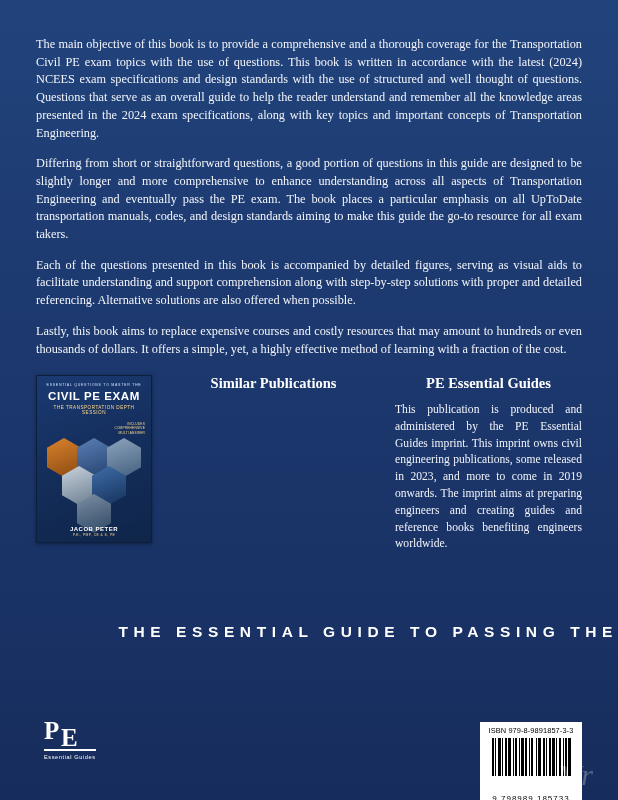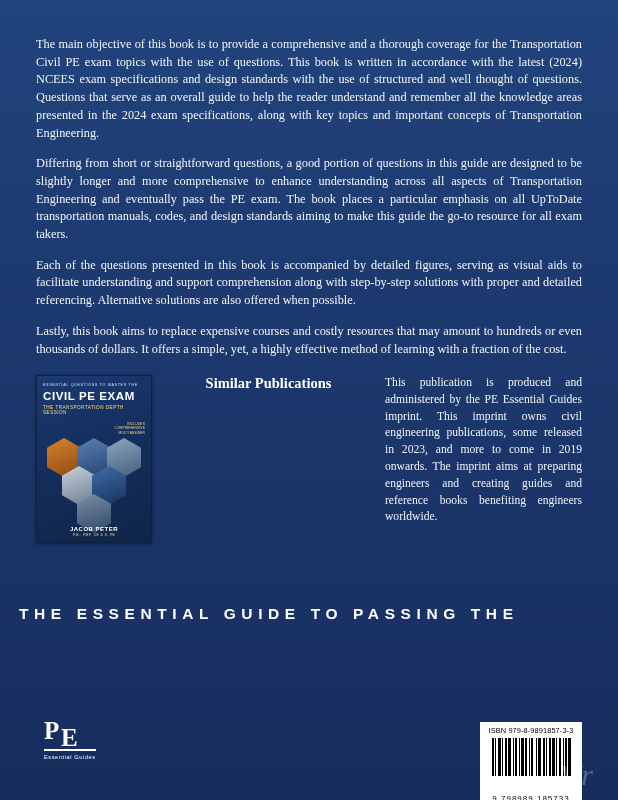--- a/index.html
+++ b/index.html
@@ -50,20 +50,21 @@
     width: 116px;
     height: 168px;
     background: linear-gradient(160deg,#1b3a74 0%, #15305f 40%, #0f2549 100%);
     border: 1px solid #0d1f3d;
     position: relative;
     overflow: hidden;
     box-shadow: 0 1px 4px rgba(0,0,0,.4);
   }
   .cover .c-top {
     padding: 7px 6px 0 6px;
+    text-align: center;
   }
   .cover .c-eyebrow {
     font-family: "Liberation Sans", sans-serif;
     font-size: 3.6px;
     letter-spacing: .7px;
     color: #cfe0ff;
     margin-bottom: 3px;
   }
   .cover .c-title {
     font-family: "Liberation Sans", sans-serif;
@@ -116,42 +117,43 @@
     left: 0; right: 0; bottom: 5px;
     text-align: center;
     font-family: "Liberation Sans", sans-serif;
     color: #ffffff;
   }
   .cover .c-author .n { font-size: 6px; font-weight: bold; letter-spacing: .5px; }
   .cover .c-author .t { font-size: 3.4px; letter-spacing: .4px; color: #ffd98a; margin-top: 1px; }
 
   .col {
     flex: 1 1 0;
+    margin-left: 10px;
   }
   .col-h {
     font-family: "Liberation Serif", serif;
     font-size: 14.5px;
     font-weight: bold;
     color: #ffffff;
     margin: 0 0 10px 0;
     text-align: center;
   }
   .col-p {
     font-size: 11.6px;
     line-height: 1.45;
     text-align: justify;
     color: #f1f4fa;
     margin: 0;
   }
 
   .banner {
     position: absolute;
     left: 0; right: 0;
-    top: 605px;
-    text-align: left;
+    top: 623px;
+    text-align: right;
     color: #ffffff;
     margin-left: 19px;
   }
   .banner .line1 {
     font-family: "Liberation Sans", sans-serif;
     font-size: 15.5px;
     letter-spacing: 5.6px;
     font-weight: bold;
     margin-bottom: 6px;
   }
@@ -280,20 +282,21 @@
           <div class="t">P.E., PMP, CE &amp; S, PE</div>
         </div>
       </div>
     </div>
 
     <div class="col">
       <div class="col-h">Similar Publications</div>
     </div>
 
     <div class="col">
+      <div class="col-h">PE Essential Guides</div>
       <p class="col-p">This publication is produced and administered by the PE Essential Guides imprint. This imprint owns civil engineering publications, some released in 2023, and more to come in 2019 onwards. The imprint aims at preparing engineers and creating guides and reference books benefiting engineers worldwide.</p>
     </div>
 
   </div>
 
   <div class="banner">
     <div class="line1">THE ESSENTIAL GUIDE TO PASSING THE</div>
   </div>
 
   <div class="logo">

